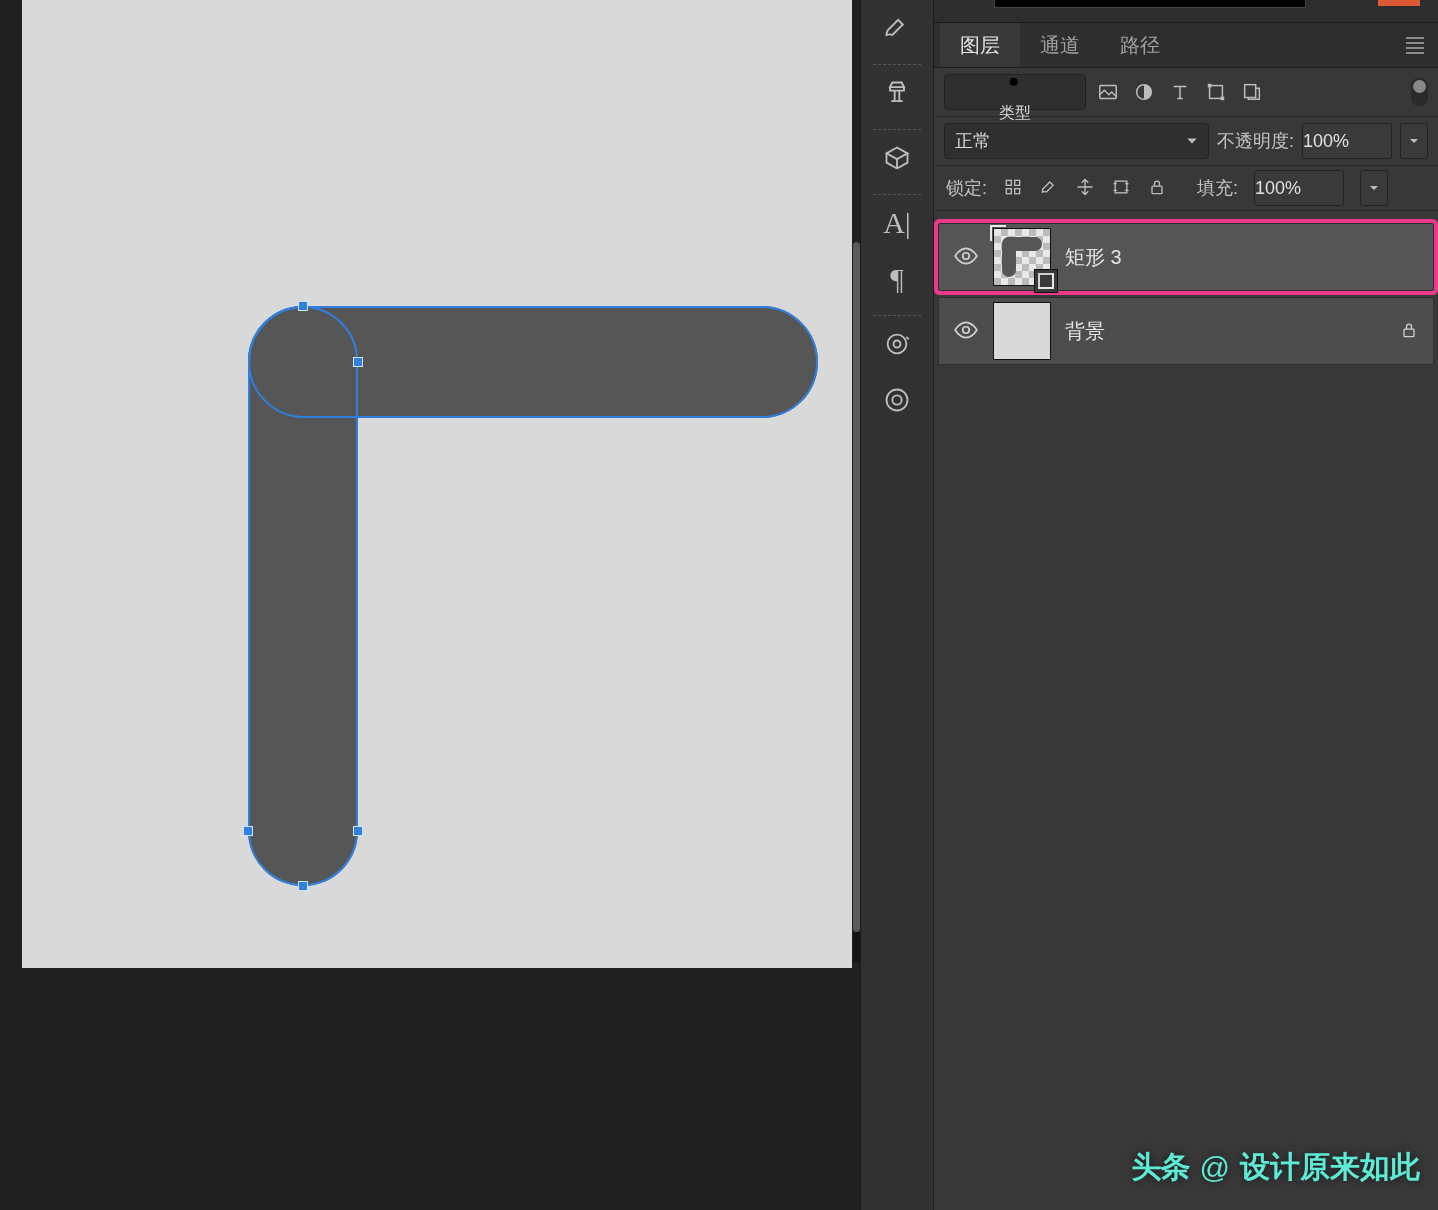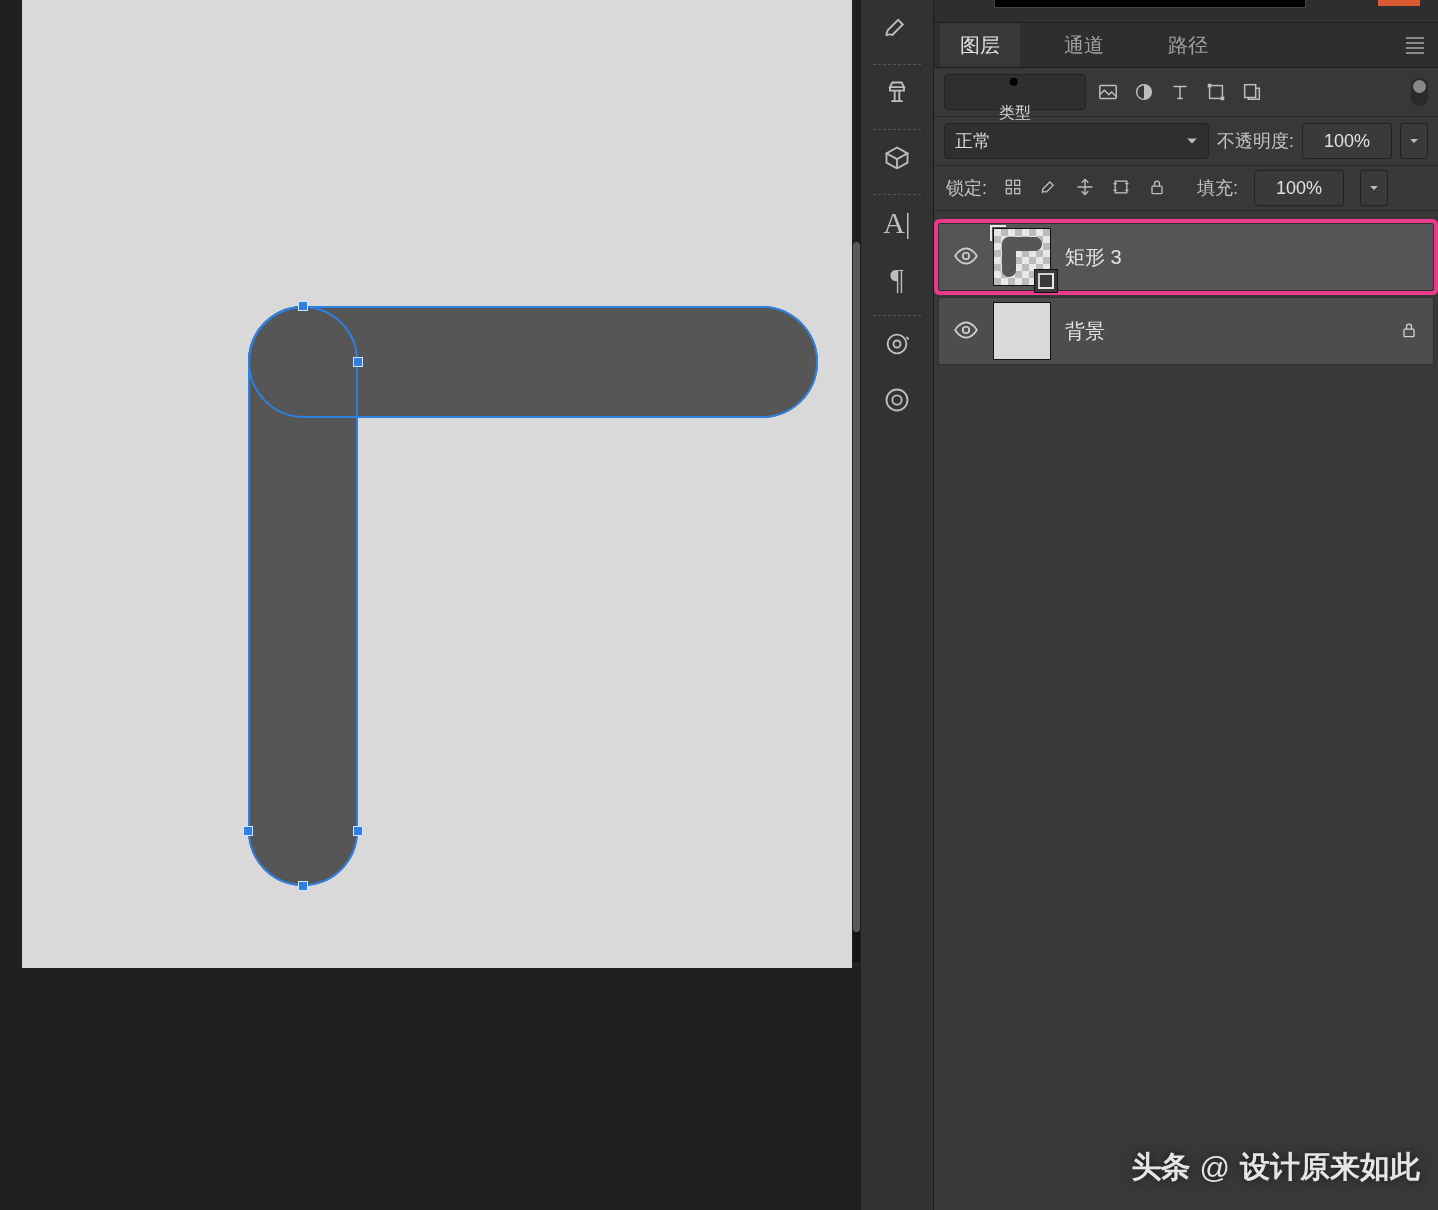--- a/index.html
+++ b/index.html
@@ -76,21 +76,21 @@
     display:flex; justify-content:flex-end; align-items:flex-start;
     position:relative;
   }
   .swatches { position:absolute; top:-18px; left:60px; width:310px; height:24px;
     background:#000; border:1px solid #444; }
   .swatch-orange { position:absolute; top:-18px; right:18px; width:42px; height:24px; background:#dc5a33; }
 
   .panel-tabs {
     height:44px; background:var(--ps-bg-panel-hdr);
     display:flex; align-items:center; border-bottom:1px solid var(--ps-border-dark);
-    padding-left:6px; padding-right:10px;gap:24px;
+    padding-left:6px; padding-right:10px;
   }
   .tab {
     height:44px; padding:0 20px; display:flex; align-items:center;
     font-size:20px; color:var(--ps-text-dim);
   }
   .tab.active { background:var(--ps-bg-panel); color:#e4e4e4; }
   .panel-menu-icon {
     margin-left:auto; display:flex; flex-direction:column; gap:3px;
     padding:4px;
   }
@@ -115,21 +115,21 @@
     width:17px; height:28px; border-radius:8px; background:#2a2a2a; position:relative;
   }
   .mini-toggle::after{
     content:""; position:absolute; top:2px; left:2px; width:13px; height:13px;
     background:#888; border-radius:50%;
   }
 
   .row-label { font-size:18px; color:#c4c4c4; }
   .opacity-box {
     height:34px; width:88px; background:#3a3a3a; border:1px solid #222;
-    display:flex; align-items:center; justify-content:center; font-size:18px;
+    display:flex; align-items:center; justify-content:flex-start; font-size:18px;
     border-radius:3px; color:#e0e0e0;
   }
   .small-drop {
     width:26px; height:34px; background:#3a3a3a; border:1px solid #222;
     border-radius:3px; display:flex; align-items:center; justify-content:center;
   }
 
   .lock-row {
     height:44px; display:flex; align-items:center; gap:16px;
     padding:0 12px; border-bottom:1px solid #2a2a2a;
@@ -185,21 +185,21 @@
     width:12px; height:12px; border:2px solid #cfcfcf; display:block;
   }
   .layer-name { font-size:20px; color:#e3e3e3; }
   .lock-badge { margin-left:auto; }
   .lock-badge svg { width:20px; height:20px; fill:none; stroke:#cfcfcf; stroke-width:1.6;}
 
   
   .watermark {
     position:absolute; right:18px; bottom:22px;
     display:flex; align-items:center; gap:10px;
-    color:#e5e5e5; font-size:30px; font-weight:600;
+    color:#5eead4; font-size:30px; font-weight:600;
     text-shadow:0 0 8px rgba(0,0,0,.6);
     font-family:"Microsoft YaHei",sans-serif;
   }
   .wm-logo { font-weight:800; letter-spacing:-1px; }
   .wm-at { font-weight:400; }
 
 </style>
 </head>
 <body>
 

